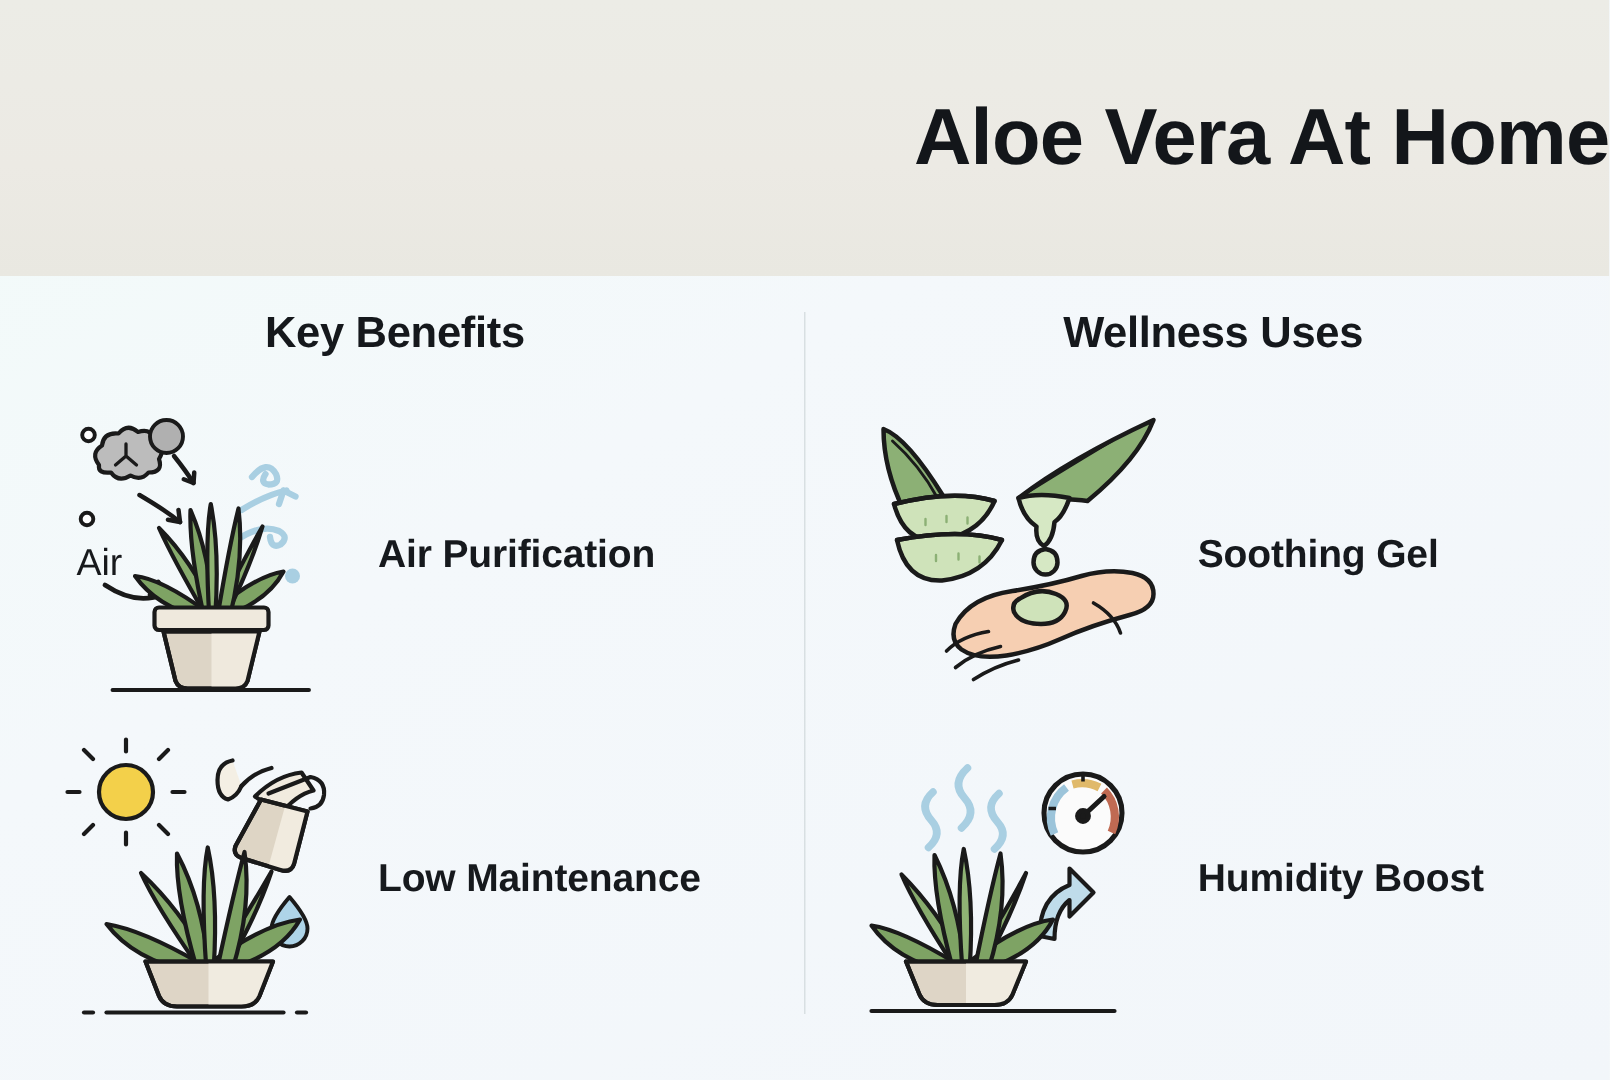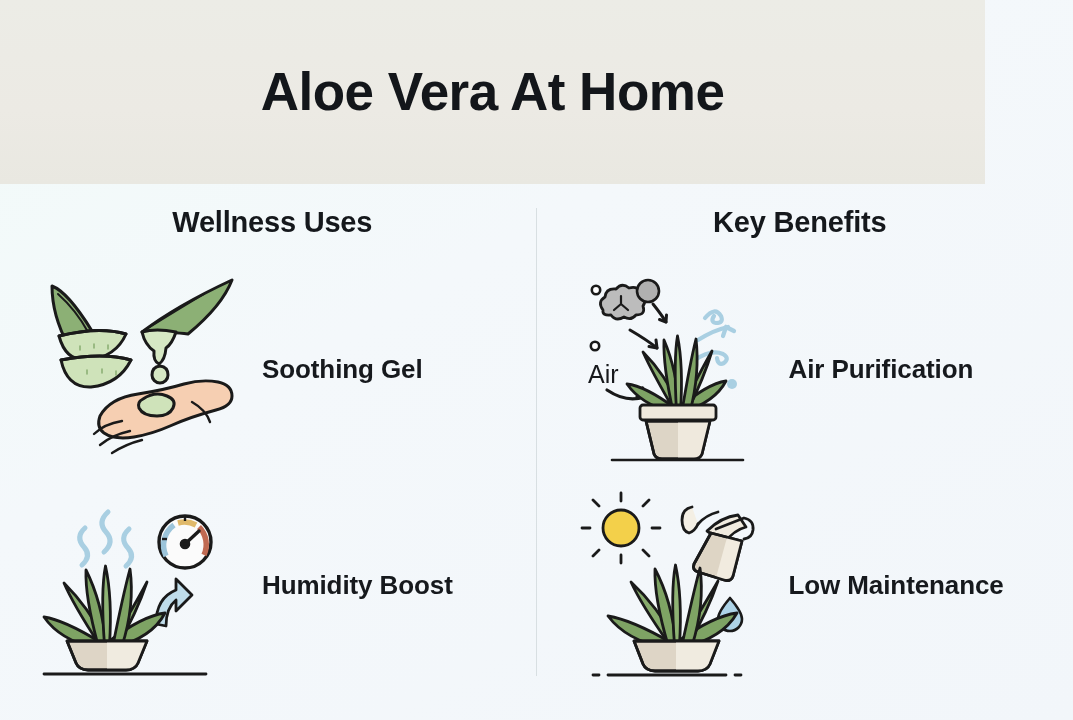--- a/index.html
+++ b/index.html
@@ -20,26 +20,26 @@
     width: 1073px;
     height: 720px;
     background: linear-gradient(150deg, #f2fbf9 0%, #f4f8fb 40%, #f2f6fa 100%);
     overflow: hidden;
   }
 
   
   .header-band {
     position: absolute;
     left: 0; top: 0;
-    width: 985px;
+    width: 1073px;
     height: 184px;
     background: linear-gradient(180deg, #ecece6 0%, #eceae4 60%, #e9e8e1 100%);
     display: flex;
     flex-direction: column;
-    align-items: center;
+    align-items: flex-end;
     justify-content: center;
   }
 
   .title {
     font-size: 53px;
     font-weight: bold;
     letter-spacing: -0.5px;
     color: #13161a;
     line-height: 1.04;
     text-align: center;
@@ -121,20 +121,131 @@
 </head>
 <body>
 
 <div id="infographic">
 
   <div class="header-band">
     <div class="title">Aloe Vera At Home</div>
   </div>
 
   <div class="columns">
+
+    <div class="column col-left">
+      <div class="col-heading">Key Benefits</div>
+
+      <div class="rows">
+
+        <div class="row">
+          <div class="icon-box">
+            <svg viewBox="0 0 200 190" xmlns="http://www.w3.org/2000/svg">
+              <g fill="none" stroke="#1a1a1a" stroke-width="2.6" stroke-linecap="round" stroke-linejoin="round">
+
+                <path d="M26 36 q-6 -8 2 -13 q1 -9 11 -8 q6 -7 13 -1 q10 -3 11 7 q8 3 3 11 q3 9 -7 9 q-5 6 -12 2 q-8 5 -13 -2 q-9 1 -8 -5 z" fill="#bcbcbc" stroke-width="2.8"></path>
+                <path d="M44 22 v8 M44 30 l-7 6 M44 30 l7 6" stroke-width="2.2"></path>
+
+                <circle cx="19" cy="16" r="4.2" fill="#ffffff"></circle>
+                <circle cx="18" cy="72" r="4.2" fill="#ffffff"></circle>
+
+                <circle cx="71" cy="17" r="11" fill="#b0b0b0"></circle>
+
+                <path d="M76 30 q8 10 13 18" stroke-width="3"></path>
+                <path d="M89 48 l-6.5 -2.5 M89 48 l0.5 -7" stroke-width="3"></path>
+                <path d="M53 56 q17 10 27 18" stroke-width="3"></path>
+                <path d="M80 74 l-8 -1.5 M80 74 l-1 -8" stroke-width="3"></path>
+
+                <path d="M30 116 q21 14 39 6" stroke-width="3.2"></path>
+                <path d="M69 122 l-9 0.5 M69 122 l-3.5 -8" stroke-width="3.2"></path>
+              </g>
+
+              <text x="11" y="109" font-family="'Liberation Sans', sans-serif" font-size="25" fill="#17191c">Air</text>
+
+              <g fill="none" stroke="#a9cfe2" stroke-width="4.2" stroke-linecap="round">
+                <path d="M128 44 q10 -12 16 -2 q3 7 -5 7 q-6 -1 -2 -7"></path>
+                <path d="M121 66 q16 -10 30 -13"></path>
+                <path d="M149 53 l-3 9 M149 53 l8 4"></path>
+                <path d="M118 86 q16 -11 28 -6 q7 4 1 9 q-6 3 -7 -5"></path>
+                <circle cx="155" cy="110" r="5" fill="#a9cfe2" stroke="none"></circle>
+              </g>
+
+              <g stroke="#1a1a1a" stroke-width="2.8" stroke-linejoin="round">
+                <path d="M98 134 q-30 -22 -48 -24 q14 20 44 28 z" fill="#7ea364"></path>
+                <path d="M102 134 q28 -24 47 -27 q-11 21 -43 31 z" fill="#7ea364"></path>
+                <path d="M97 136 q-22 -38 -31 -58 q22 22 37 55 z" fill="#87ab6c"></path>
+                <path d="M104 136 q20 -40 31 -59 q-8 27 -25 61 z" fill="#87ab6c"></path>
+                <path d="M96 137 q-10 -45 -9 -71 q13 30 15 70 z" fill="#7ea364"></path>
+                <path d="M105 137 q8 -48 14 -72 q4 34 -6 73 z" fill="#7ea364"></path>
+                <path d="M99.5 137 q-3 -52 1 -75 q6 30 3 75 z" fill="#8fb374"></path>
+              </g>
+
+              <g stroke="#1a1a1a" stroke-width="2.8" stroke-linejoin="round">
+                <rect x="63" y="131" width="76" height="15" rx="3" fill="#efe9dd"></rect>
+                <path d="M69 147 h64 l-8 33 q-2 5 -8 5 h-32 q-6 0 -8 -5 z" fill="#ddd5c6"></path>
+                <path d="M101 147 h32 l-8 33 q-2 5 -8 5 h-16 z" fill="#efe9dd" stroke="none"></path>
+                <path d="M69 147 h64 l-8 33 q-2 5 -8 5 h-32 q-6 0 -8 -5 z" fill="none"></path>
+              </g>
+
+              <path d="M35 186 h131" stroke="#1a1a1a" stroke-width="2.6" stroke-linecap="round"></path>
+            </svg>
+          </div>
+          <div class="row-label">Air Purification</div>
+        </div>
+
+        <div class="row">
+          <div class="icon-box">
+            <svg viewBox="0 0 200 190" xmlns="http://www.w3.org/2000/svg">
+
+              <g stroke="#1a1a1a" stroke-width="2.8" stroke-linecap="round">
+                <circle cx="44" cy="38" r="18" fill="#f3d04a"></circle>
+                <path d="M44 7 v-0.5 M44 11 v-8 M44 65 v8 M13 38 h-8 M75 38 h8
+                         M22 16 l-6 -6 M66 16 l6 -6 M22 60 l-6 6 M66 60 l6 6"></path>
+              </g>
+
+              <g stroke="#1a1a1a" stroke-width="2.8" stroke-linejoin="round" stroke-linecap="round">
+                <path d="M115 17 q-10 2 -10 13 q0 11 7 13 q6 -2 9 -9" fill="#f4efe4"></path>
+                <path d="M121 34 q8 -9 20 -12" fill="none"></path>
+                <path d="M130 41 q14 -14 31 -16 l8 12 q-12 3 -22 16 z" fill="#f1ebdf"></path>
+                <path d="M139 39 l28 -11 q10 2 9 12 q-1 8 -9 9" fill="none"></path>
+                <path d="M134 43 l31 8 l-9 35 q-2 6 -9 4 l-26 -8 q-6 -2 -4 -8 z" fill="#ded5c5"></path>
+                <path d="M150 47.5 l15 3.5 l-9 35 q-2 6 -9 4 l-8 -2.5 z" fill="#f1ebdf" stroke="none"></path>
+                <path d="M134 43 l31 8 l-9 35 q-2 6 -9 4 l-26 -8 q-6 -2 -4 -8 z" fill="none"></path>
+              </g>
+
+              <path d="M153 108 q12 14 12 21 a12 12 0 0 1 -24 0 q0 -7 12 -21 z" fill="#aed4e8" stroke="#1a1a1a" stroke-width="2.6" stroke-linejoin="round"></path>
+
+              <g stroke="#1a1a1a" stroke-width="2.8" stroke-linejoin="round">
+                <path d="M93 152 q-38 -22 -62 -26 q18 24 57 32 z" fill="#7ea364"></path>
+                <path d="M100 152 q36 -26 60 -29 q-14 25 -55 35 z" fill="#7ea364"></path>
+                <path d="M92 154 q-28 -40 -38 -62 q26 24 45 59 z" fill="#87ab6c"></path>
+                <path d="M103 154 q26 -42 38 -63 q-10 30 -31 66 z" fill="#87ab6c"></path>
+                <path d="M91 155 q-14 -48 -13 -76 q17 32 21 75 z" fill="#7ea364"></path>
+                <path d="M105 155 q11 -51 18 -77 q5 36 -8 78 z" fill="#7ea364"></path>
+                <path d="M97.5 155 q-4 -55 1 -80 q7 32 4 80 z" fill="#8fb374"></path>
+              </g>
+
+              <g stroke="#1a1a1a" stroke-width="2.8" stroke-linejoin="round">
+                <path d="M57 151 h85 l-9 23 q-3 7 -12 7 h-43 q-9 0 -12 -7 z" fill="#ded5c6"></path>
+                <path d="M99 151 h43 l-9 23 q-3 7 -12 7 h-22 z" fill="#f0ebe0" stroke="none"></path>
+                <path d="M57 151 h85 l-9 23 q-3 7 -12 7 h-43 q-9 0 -12 -7 z" fill="none"></path>
+              </g>
+
+              <g stroke="#1a1a1a" stroke-width="2.8" stroke-linecap="round">
+                <path d="M16 185 h6"></path>
+                <path d="M31 185 h118"></path>
+                <path d="M158 185 h6"></path>
+              </g>
+            </svg>
+          </div>
+          <div class="row-label">Low Maintenance</div>
+        </div>
+
+      </div>
+    </div>
 
     <div class="column col-right">
       <div class="col-heading">Wellness Uses</div>
 
       <div class="rows">
 
         <div class="row">
           <div class="icon-box">
             <svg viewBox="0 0 200 190" xmlns="http://www.w3.org/2000/svg">
               <g stroke="#1a1a1a" stroke-width="3" stroke-linejoin="round" stroke-linecap="round">
@@ -215,128 +326,17 @@
 
               <path d="M2 184 h162" stroke="#1a1a1a" stroke-width="2.8" stroke-linecap="round"></path>
             </svg>
           </div>
           <div class="row-label">Humidity Boost</div>
         </div>
 
       </div>
     </div>
 
-    <div class="column col-left">
-      <div class="col-heading">Key Benefits</div>
-
-      <div class="rows">
-
-        <div class="row">
-          <div class="icon-box">
-            <svg viewBox="0 0 200 190" xmlns="http://www.w3.org/2000/svg">
-              <g fill="none" stroke="#1a1a1a" stroke-width="2.6" stroke-linecap="round" stroke-linejoin="round">
-
-                <path d="M26 36 q-6 -8 2 -13 q1 -9 11 -8 q6 -7 13 -1 q10 -3 11 7 q8 3 3 11 q3 9 -7 9 q-5 6 -12 2 q-8 5 -13 -2 q-9 1 -8 -5 z" fill="#bcbcbc" stroke-width="2.8"></path>
-                <path d="M44 22 v8 M44 30 l-7 6 M44 30 l7 6" stroke-width="2.2"></path>
-
-                <circle cx="19" cy="16" r="4.2" fill="#ffffff"></circle>
-                <circle cx="18" cy="72" r="4.2" fill="#ffffff"></circle>
-
-                <circle cx="71" cy="17" r="11" fill="#b0b0b0"></circle>
-
-                <path d="M76 30 q8 10 13 18" stroke-width="3"></path>
-                <path d="M89 48 l-6.5 -2.5 M89 48 l0.5 -7" stroke-width="3"></path>
-                <path d="M53 56 q17 10 27 18" stroke-width="3"></path>
-                <path d="M80 74 l-8 -1.5 M80 74 l-1 -8" stroke-width="3"></path>
-
-                <path d="M30 116 q21 14 39 6" stroke-width="3.2"></path>
-                <path d="M69 122 l-9 0.5 M69 122 l-3.5 -8" stroke-width="3.2"></path>
-              </g>
-
-              <text x="11" y="109" font-family="'Liberation Sans', sans-serif" font-size="25" fill="#17191c">Air</text>
-
-              <g fill="none" stroke="#a9cfe2" stroke-width="4.2" stroke-linecap="round">
-                <path d="M128 44 q10 -12 16 -2 q3 7 -5 7 q-6 -1 -2 -7"></path>
-                <path d="M121 66 q16 -10 30 -13"></path>
-                <path d="M149 53 l-3 9 M149 53 l8 4"></path>
-                <path d="M118 86 q16 -11 28 -6 q7 4 1 9 q-6 3 -7 -5"></path>
-                <circle cx="155" cy="110" r="5" fill="#a9cfe2" stroke="none"></circle>
-              </g>
-
-              <g stroke="#1a1a1a" stroke-width="2.8" stroke-linejoin="round">
-                <path d="M98 134 q-30 -22 -48 -24 q14 20 44 28 z" fill="#7ea364"></path>
-                <path d="M102 134 q28 -24 47 -27 q-11 21 -43 31 z" fill="#7ea364"></path>
-                <path d="M97 136 q-22 -38 -31 -58 q22 22 37 55 z" fill="#87ab6c"></path>
-                <path d="M104 136 q20 -40 31 -59 q-8 27 -25 61 z" fill="#87ab6c"></path>
-                <path d="M96 137 q-10 -45 -9 -71 q13 30 15 70 z" fill="#7ea364"></path>
-                <path d="M105 137 q8 -48 14 -72 q4 34 -6 73 z" fill="#7ea364"></path>
-                <path d="M99.5 137 q-3 -52 1 -75 q6 30 3 75 z" fill="#8fb374"></path>
-              </g>
-
-              <g stroke="#1a1a1a" stroke-width="2.8" stroke-linejoin="round">
-                <rect x="63" y="131" width="76" height="15" rx="3" fill="#efe9dd"></rect>
-                <path d="M69 147 h64 l-8 33 q-2 5 -8 5 h-32 q-6 0 -8 -5 z" fill="#ddd5c6"></path>
-                <path d="M101 147 h32 l-8 33 q-2 5 -8 5 h-16 z" fill="#efe9dd" stroke="none"></path>
-                <path d="M69 147 h64 l-8 33 q-2 5 -8 5 h-32 q-6 0 -8 -5 z" fill="none"></path>
-              </g>
-
-              <path d="M35 186 h131" stroke="#1a1a1a" stroke-width="2.6" stroke-linecap="round"></path>
-            </svg>
-          </div>
-          <div class="row-label">Air Purification</div>
-        </div>
-
-        <div class="row">
-          <div class="icon-box">
-            <svg viewBox="0 0 200 190" xmlns="http://www.w3.org/2000/svg">
-
-              <g stroke="#1a1a1a" stroke-width="2.8" stroke-linecap="round">
-                <circle cx="44" cy="38" r="18" fill="#f3d04a"></circle>
-                <path d="M44 7 v-0.5 M44 11 v-8 M44 65 v8 M13 38 h-8 M75 38 h8
-                         M22 16 l-6 -6 M66 16 l6 -6 M22 60 l-6 6 M66 60 l6 6"></path>
-              </g>
-
-              <g stroke="#1a1a1a" stroke-width="2.8" stroke-linejoin="round" stroke-linecap="round">
-                <path d="M115 17 q-10 2 -10 13 q0 11 7 13 q6 -2 9 -9" fill="#f4efe4"></path>
-                <path d="M121 34 q8 -9 20 -12" fill="none"></path>
-                <path d="M130 41 q14 -14 31 -16 l8 12 q-12 3 -22 16 z" fill="#f1ebdf"></path>
-                <path d="M139 39 l28 -11 q10 2 9 12 q-1 8 -9 9" fill="none"></path>
-                <path d="M134 43 l31 8 l-9 35 q-2 6 -9 4 l-26 -8 q-6 -2 -4 -8 z" fill="#ded5c5"></path>
-                <path d="M150 47.5 l15 3.5 l-9 35 q-2 6 -9 4 l-8 -2.5 z" fill="#f1ebdf" stroke="none"></path>
-                <path d="M134 43 l31 8 l-9 35 q-2 6 -9 4 l-26 -8 q-6 -2 -4 -8 z" fill="none"></path>
-              </g>
-
-              <path d="M153 108 q12 14 12 21 a12 12 0 0 1 -24 0 q0 -7 12 -21 z" fill="#aed4e8" stroke="#1a1a1a" stroke-width="2.6" stroke-linejoin="round"></path>
-
-              <g stroke="#1a1a1a" stroke-width="2.8" stroke-linejoin="round">
-                <path d="M93 152 q-38 -22 -62 -26 q18 24 57 32 z" fill="#7ea364"></path>
-                <path d="M100 152 q36 -26 60 -29 q-14 25 -55 35 z" fill="#7ea364"></path>
-                <path d="M92 154 q-28 -40 -38 -62 q26 24 45 59 z" fill="#87ab6c"></path>
-                <path d="M103 154 q26 -42 38 -63 q-10 30 -31 66 z" fill="#87ab6c"></path>
-                <path d="M91 155 q-14 -48 -13 -76 q17 32 21 75 z" fill="#7ea364"></path>
-                <path d="M105 155 q11 -51 18 -77 q5 36 -8 78 z" fill="#7ea364"></path>
-                <path d="M97.5 155 q-4 -55 1 -80 q7 32 4 80 z" fill="#8fb374"></path>
-              </g>
-
-              <g stroke="#1a1a1a" stroke-width="2.8" stroke-linejoin="round">
-                <path d="M57 151 h85 l-9 23 q-3 7 -12 7 h-43 q-9 0 -12 -7 z" fill="#ded5c6"></path>
-                <path d="M99 151 h43 l-9 23 q-3 7 -12 7 h-22 z" fill="#f0ebe0" stroke="none"></path>
-                <path d="M57 151 h85 l-9 23 q-3 7 -12 7 h-43 q-9 0 -12 -7 z" fill="none"></path>
-              </g>
-
-              <g stroke="#1a1a1a" stroke-width="2.8" stroke-linecap="round">
-                <path d="M16 185 h6"></path>
-                <path d="M31 185 h118"></path>
-                <path d="M158 185 h6"></path>
-              </g>
-            </svg>
-          </div>
-          <div class="row-label">Low Maintenance</div>
-        </div>
-
-      </div>
-    </div>
-
   </div>
 
   <div class="divider"></div>
 
 </div>
 
 </body></html>

